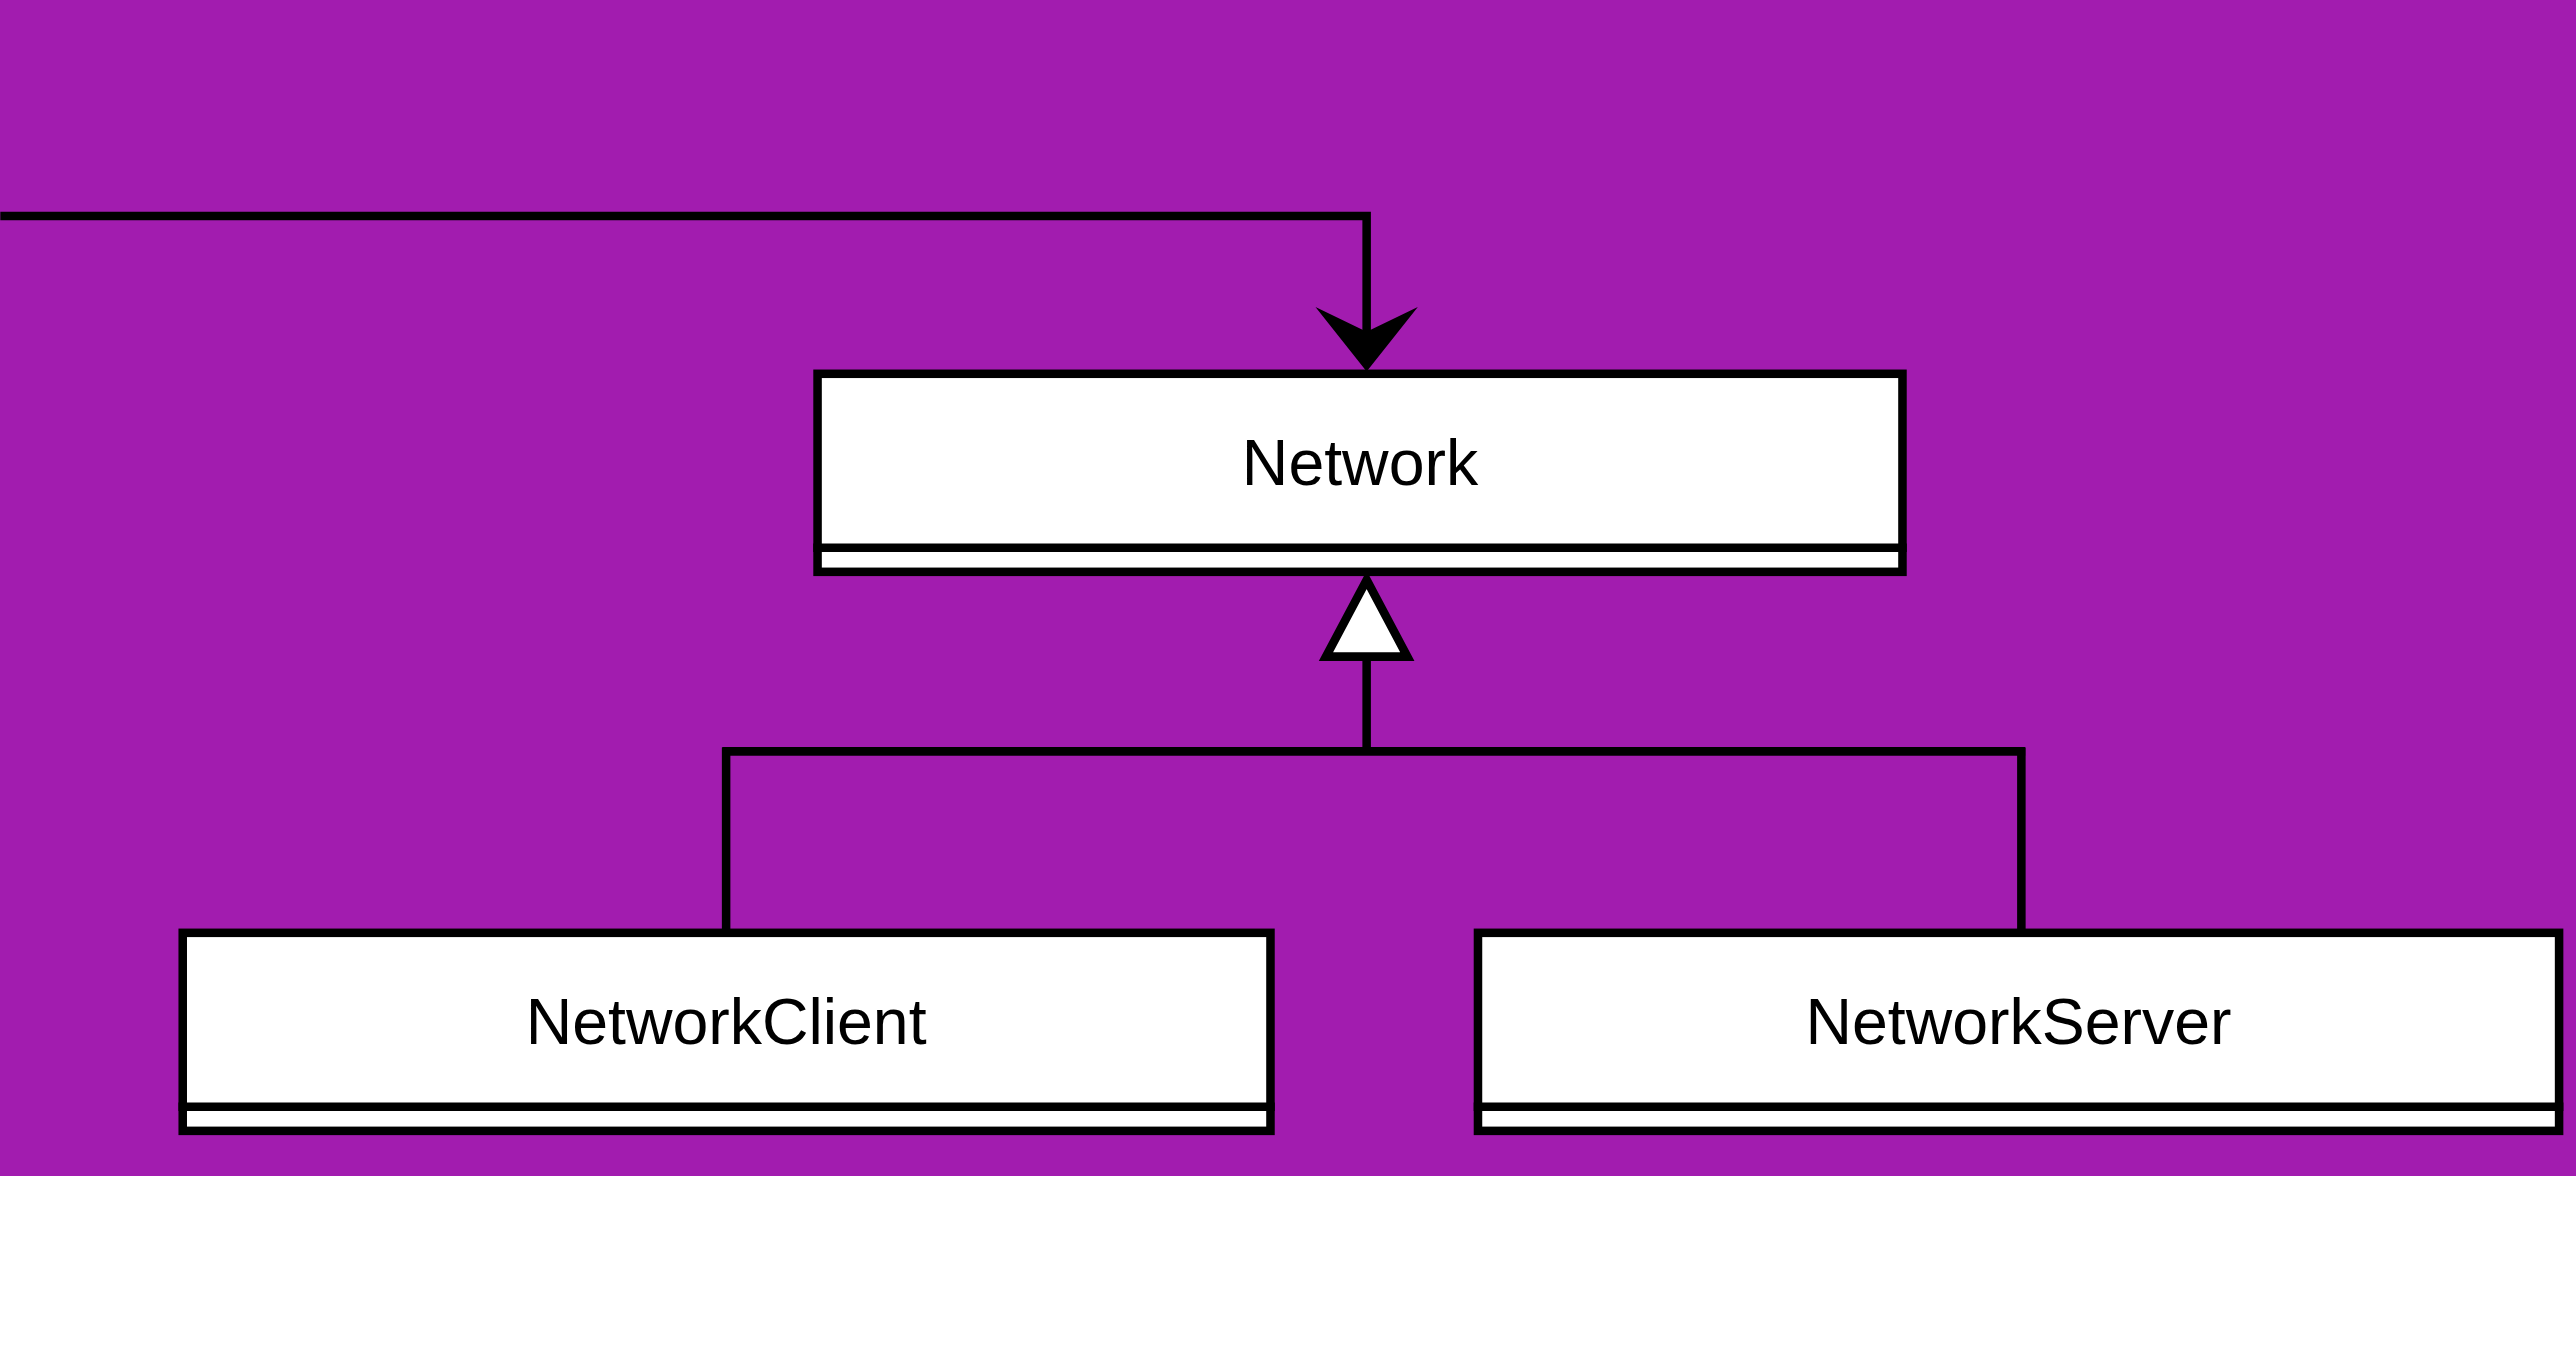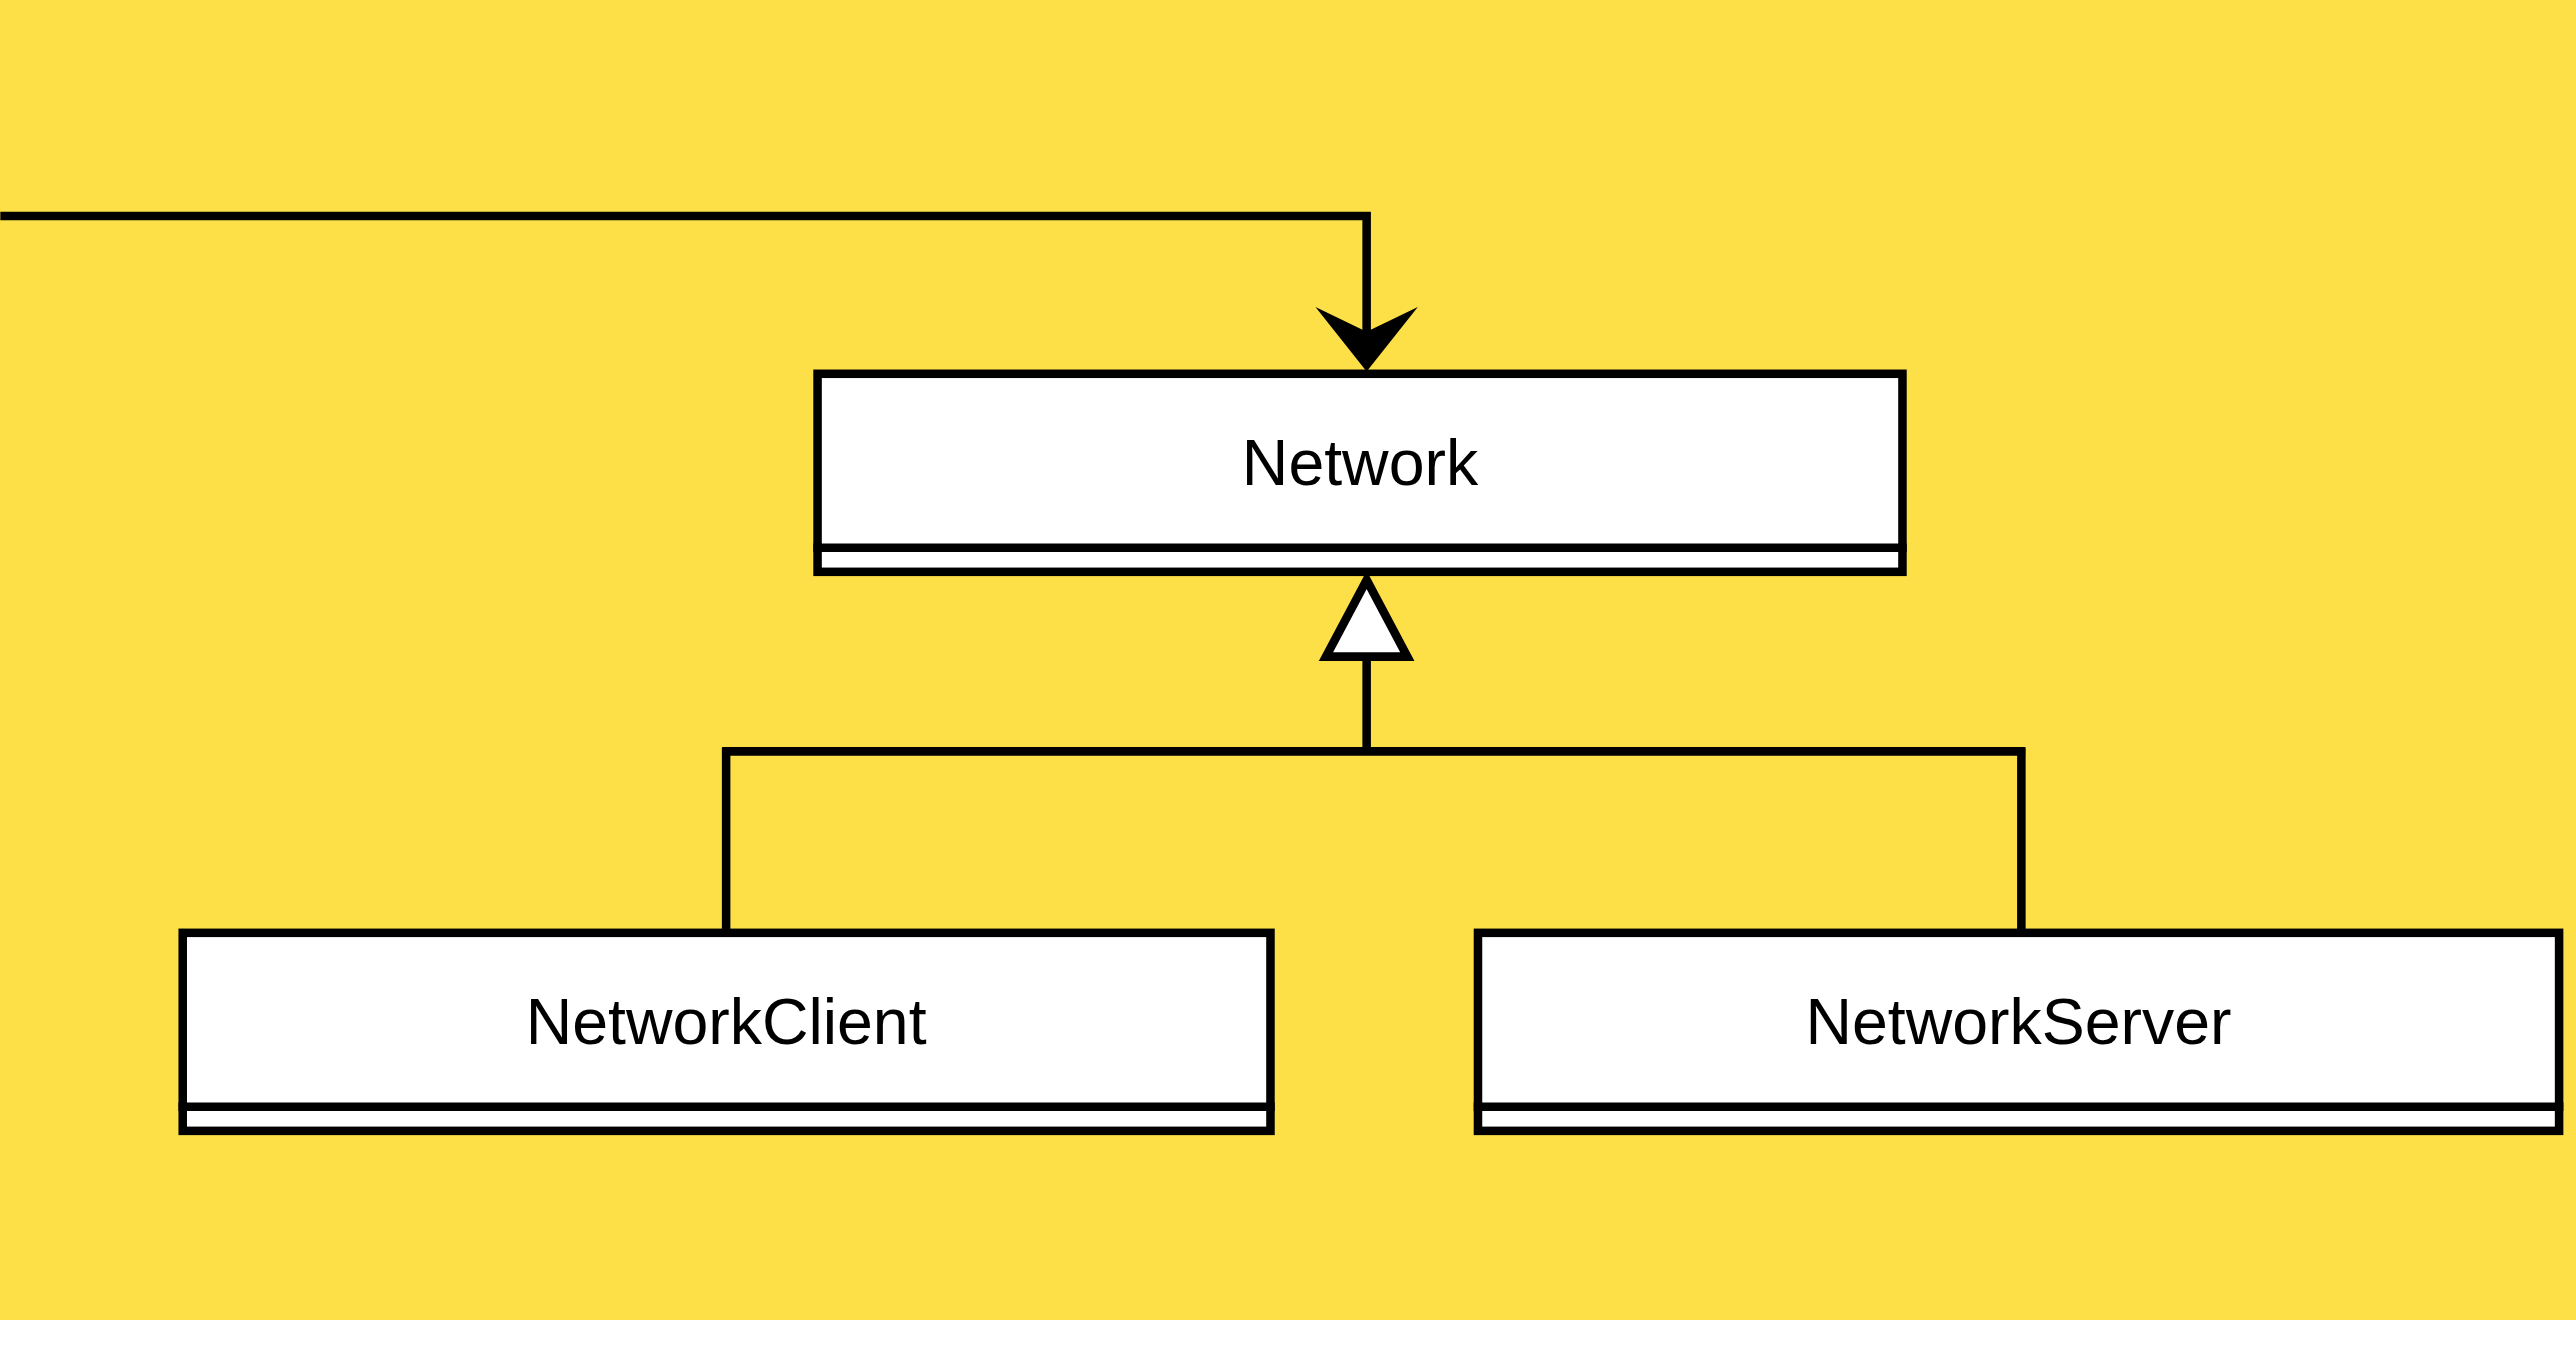--- a/index.html
+++ b/index.html
@@ -7,22 +7,22 @@
     margin: 0;
     padding: 0;
     background: #ffffff;
   }
   body {
     font-family: "Liberation Sans", sans-serif;
   }
   #diagram-canvas {
     position: relative;
     width: 2576px;
-    height: 1320px;
-    background: #fde047;
+    height: 1176px;
+    background: #a21caf;
     overflow: hidden;
   }
   #diagram-svg {
     position: absolute;
     left: 0;
     top: 0;
     width: 2576px;
     height: 1372px;
     display: block;
   }

